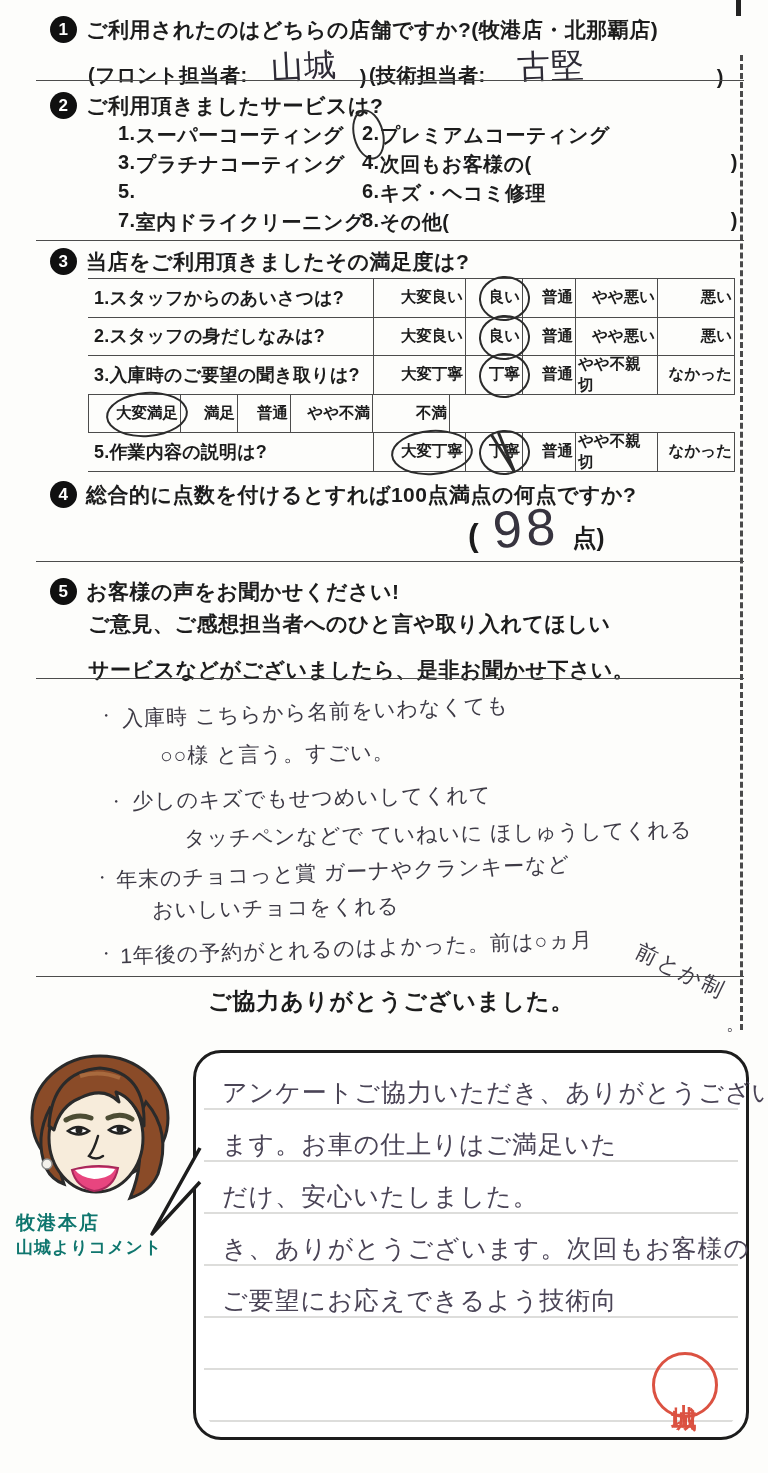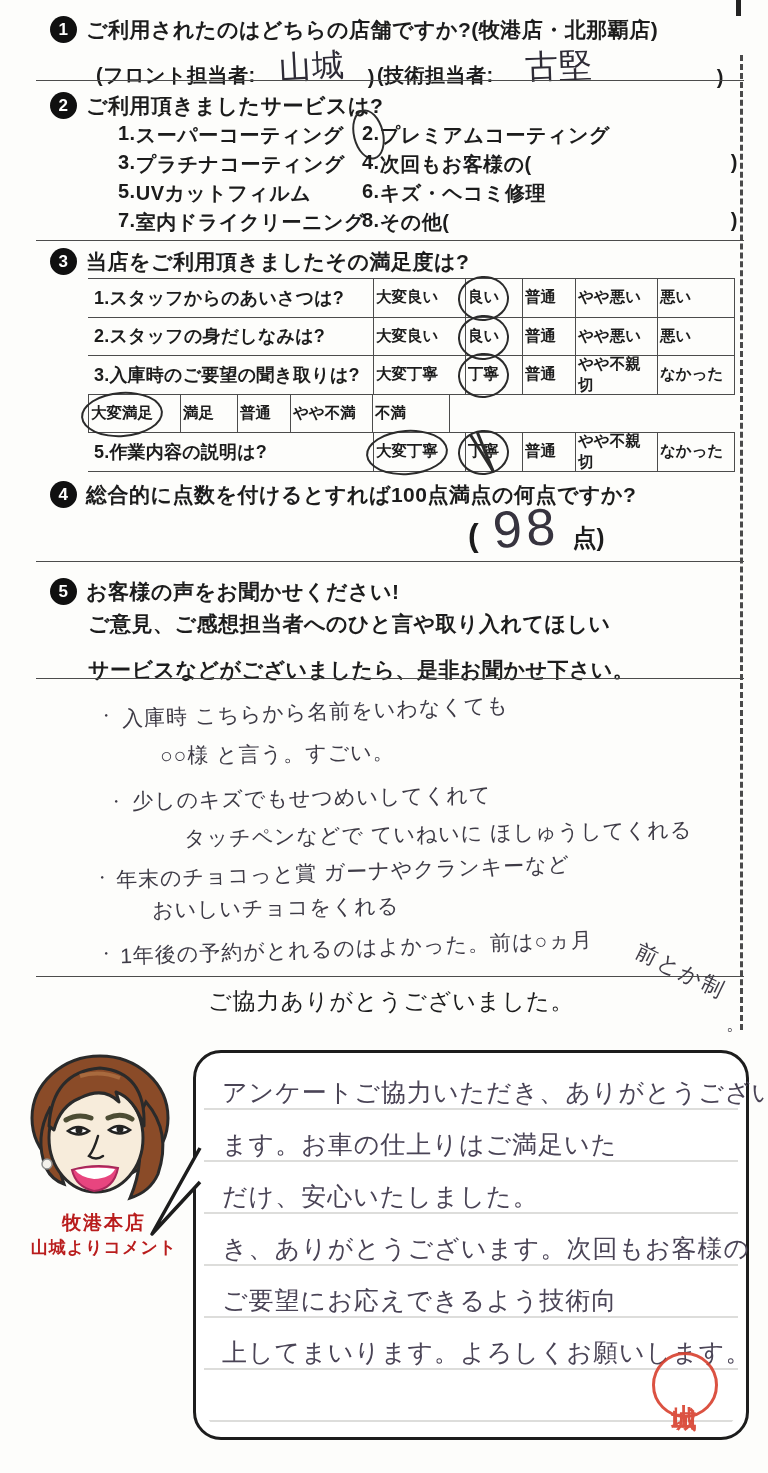--- a/index.html
+++ b/index.html
@@ -28,21 +28,21 @@
   .circled-num{position:relative;display:inline-block;}
   .circled-num::after{
     content:"";position:absolute;left:-9px;right:-4px;top:-13px;bottom:-11px;
     border:2.4px solid #2d2d2d;border-radius:50%;transform:rotate(-14deg);
   }
 
   
   .stable{position:absolute;left:88px;top:278px;width:647px;}
   .srow{display:flex;height:37.5px;border-top:1.6px solid #4c4c4c;}
   .srow:last-child{border-bottom:1.6px solid #4c4c4c;}
-  .scell{display:flex;align-items:center;justify-content:flex-start;box-sizing:border-box;}
+  .scell{display:flex;align-items:center;justify-content:flex-end;box-sizing:border-box;}
   .scell.q{justify-content:flex-start;font-size:18px;font-weight:700;width:285px;letter-spacing:0.2px;padding-left:6px;}
   .scell.o{border-left:1.6px solid #4c4c4c;font-size:15.5px;font-weight:700;}
   .srow .o:last-child{border-right:1.6px solid #4c4c4c;}
   .c0{width:92px;}.c1{width:57px;}.c2{width:53px;}.c3{width:82px;}.c4{width:78px;}
   .opt{position:relative;display:inline-block;padding:1px 2px;}
   .opt.circ::after{
     content:"";position:absolute;left:-8px;right:-8px;top:-10px;bottom:-12px;
     border:2.7px solid #2b2b2b;border-radius:50%;transform:rotate(-4deg);pointer-events:none;
   }
   .opt .xbar,.opt .xbar2{display:none;}
@@ -51,28 +51,28 @@
 
   
   .score-line{position:absolute;left:468px;top:498px;display:flex;align-items:baseline;gap:14px;}
   .score-paren{font-size:32px;font-weight:700;}
   .score-value{font-size:52px;transform:rotate(-4deg);color:#37343f;letter-spacing:4px;}
   .score-unit{font-size:24px;font-weight:700;}
 
   
   .cm{position:absolute;font-size:21px;white-space:nowrap;}
   .bullet{position:absolute;font-size:16px;color:#3e3b46;}
-  .thanks{position:absolute;left:208px;top:986px;font-size:23px;font-weight:400;letter-spacing:1px;}
+  .thanks{position:absolute;left:208px;top:986px;font-size:23px;font-weight:700;letter-spacing:1px;}
   .ov1{position:absolute;left:632px;top:956px;font-size:22px;transform:rotate(26deg);letter-spacing:2px;}
   .ov2{position:absolute;left:596px;top:1048px;font-size:22px;letter-spacing:2px;}
   .ov3{position:absolute;left:726px;top:1012px;font-size:18px;}
 
   
   .avatar-wrap{position:absolute;left:16px;top:1046px;width:168px;}
-  .avatar-caption{position:absolute;text-align:center;font-weight:700;color:#b91c1c;width:200px;left:4px;}
+  .avatar-caption{position:absolute;text-align:left;font-weight:700;color:#0f766e;width:200px;left:16px;}
   .cap1{top:1210px;font-size:19px;letter-spacing:2px;}
   .cap2{top:1236px;font-size:17px;letter-spacing:1px;}
   .bubble{
     position:absolute;left:193px;top:1050px;width:556px;height:390px;background:#ffffff;
     border:3.5px solid #1d1d1d;border-radius:28px;box-sizing:border-box;
   }
   .bubble-lines{
     position:absolute;left:204px;top:1058px;width:534px;height:372px;border-radius:24px;
     background:repeating-linear-gradient(to bottom,transparent 0 50px,#dddddb 50px 52px);
   }
@@ -88,21 +88,21 @@
 <body>
 
 <div class="artifact" style="left:736px;top:0;width:5px;height:16px;"></div>
 <div class="dashed-edge"></div>
 
 <div class="abs qtitle print" style="left:50px;top:16px;">
   <span class="badge">1</span>
   <span>ご利用されたのはどちらの店舗ですか?(牧港店・北那覇店)</span>
 </div>
 <div class="abs" style="left:88px;top:44px;width:650px;display:flex;align-items:flex-end;">
-  <span class="print" style="font-size:20px;margin-left:8px;">(フロント担当者:</span>
+  <span class="print" style="font-size:20px;">(フロント担当者:</span>
   <span class="hw" style="font-size:32px;width:112px;text-align:center;transform:rotate(-3deg);color:#2e2b36;">山城</span>
   <span class="print" style="font-size:20px;">)</span>
   <span class="print" style="font-size:20px;margin-left:2px;">(技術担当者:</span>
   <span class="hw" style="font-size:33px;width:130px;text-align:center;transform:rotate(-2deg);color:#2e2b36;">古堅</span>
   <span class="print" style="font-size:20px;margin-left:auto;margin-right:14px;">)</span>
 </div>
 <div class="sep" style="top:80px;"></div>
 
 <div class="abs qtitle print" style="left:50px;top:92px;">
   <span class="badge">2</span>
@@ -120,21 +120,20 @@
   <span>3.</span>
     <span>プラチナコーティング</span>
 </div>
 <div class="svc-row svc-right" style="top:151px;">
   <span>4.</span>
     <span>次回もお客様の(</span>
   <span class="svc-tail">)</span>
 </div>
 <div class="svc-row svc-left" style="top:180px;">
   <span>5.</span>
-    <span>UVカットフィルム</span>
 </div>
 <div class="svc-row svc-right" style="top:180px;">
   <span>6.</span>
     <span>キズ・ヘコミ修理</span>
 </div>
 <div class="svc-row svc-left" style="top:209px;">
   <span>7.</span>
     <span>室内ドライクリーニング</span>
 </div>
 <div class="svc-row svc-right" style="top:209px;">
@@ -323,15 +322,14 @@
   <svg width="56" height="100" viewBox="0 0 56 100">
     <path d="M52 2 L4 88 L52 36" fill="#ffffff" stroke="#1d1d1d" stroke-width="3.5" stroke-linejoin="round"></path>
   </svg>
 </div>
 <div class="bubble-text">
   <div>アンケートご協力いただき、ありがとうござい</div>
   <div>ます。お車の仕上りはご満足いた</div>
   <div>だけ、安心いたしました。</div>
   <div>き、ありがとうございます。次回もお客様の</div>
   <div>ご要望にお応えできるよう技術向</div>
-  <div>上してまいります。よろしくお願いします。</div>
 </div>
 <div class="stamp">山城</div>
 
 </body></html>

